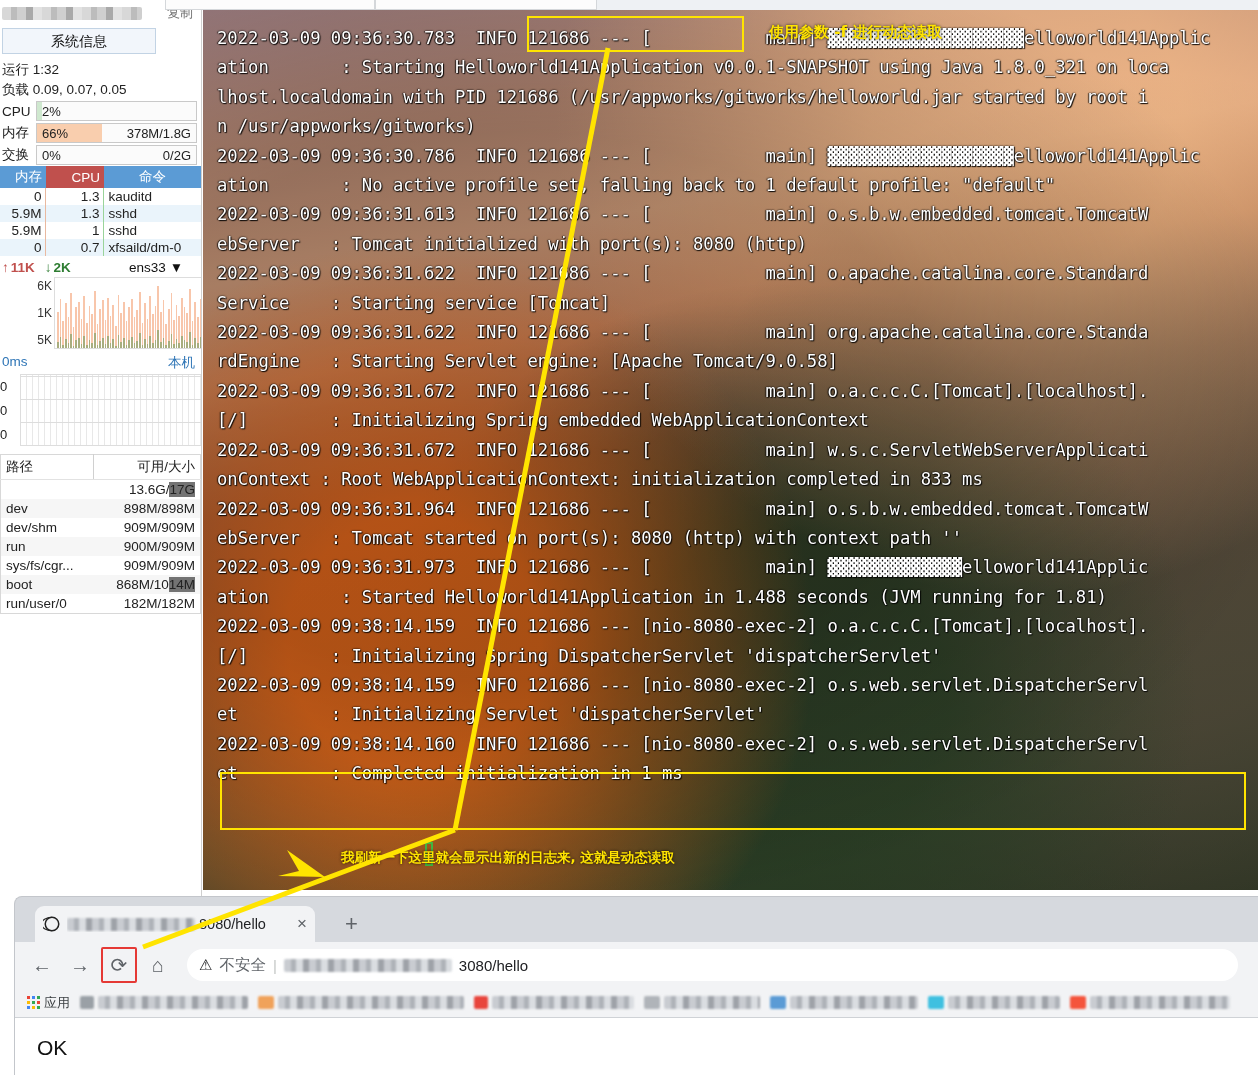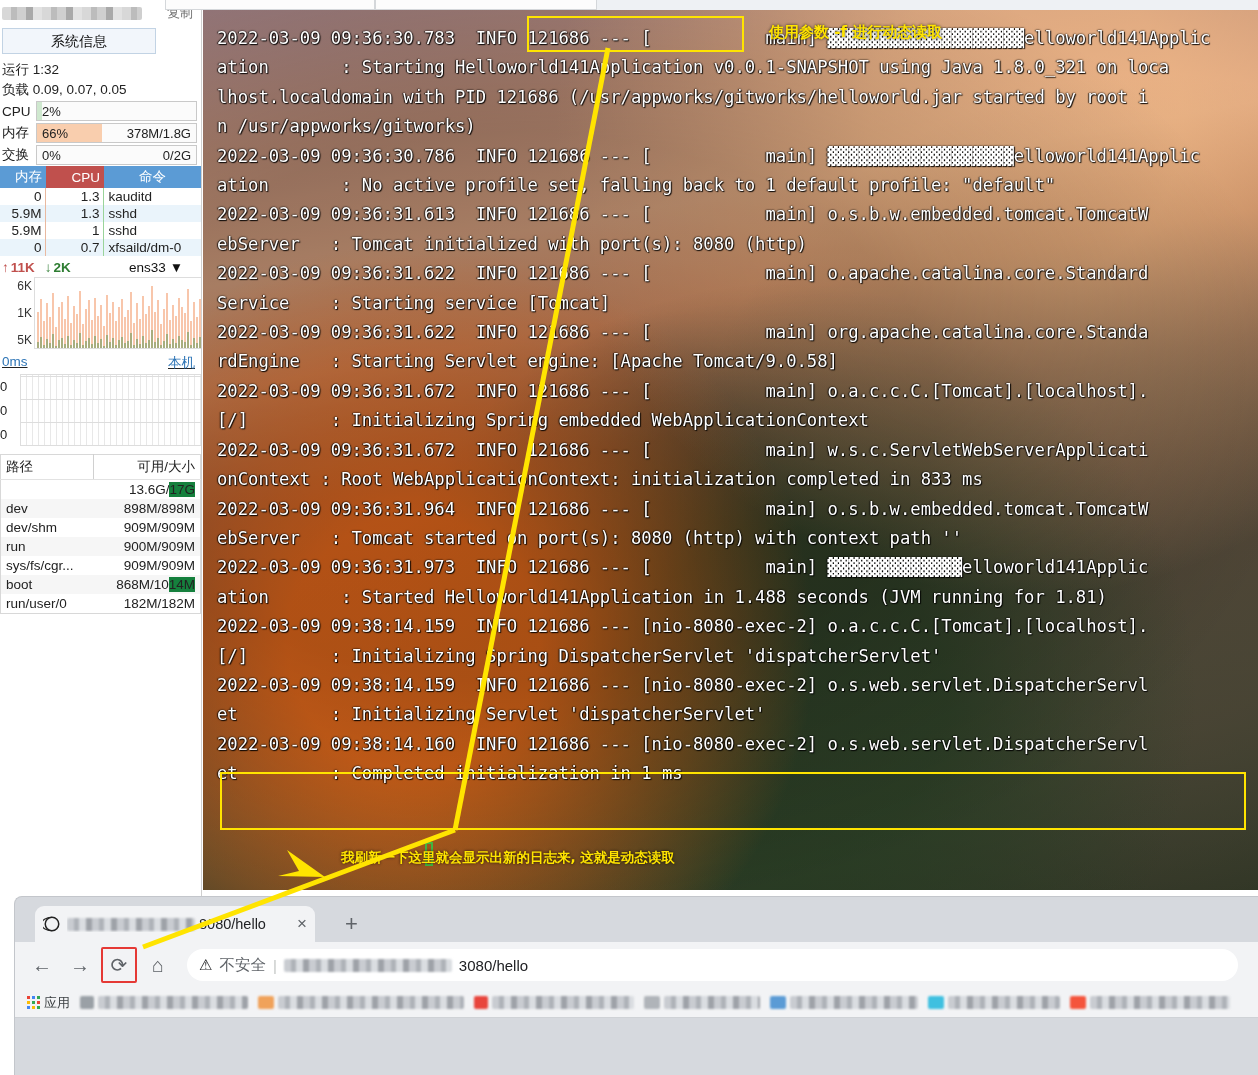--- a/index.html
+++ b/index.html
@@ -54,45 +54,45 @@
   table.proc td { padding: 1px 4px; font-size: 13.5px; }
   table.proc td.num { text-align: right; }
   table.proc tr.alt td { background: #eaf4fb; }
   .cpusep { border-left: 1px solid #e9b9a0; }
   .cmdsep { border-left: 1px solid #9ad49a; }
 
   .net-head { display:flex; align-items:center; gap:10px; padding: 4px 4px 2px 2px; font-size:13.5px; }
   .net-up { color:#c0504d; font-weight:bold; }
   .net-dn { color:#2e7d32; font-weight:bold; }
   .net-if { margin-left: auto; margin-right: 14px; color:#111; }
-  .net-wrap { display:flex; height: 72px; }
+  .net-wrap { display:flex; height: 72px; margin-left: 20px; }
   .net-axis { width: 34px; font-size:12px; color:#333; display:flex; flex-direction:column; justify-content:space-between; padding: 2px 2px 2px 0; text-align:right; }
   .net-graph { flex:1; border:1px solid #ddd; border-right:none; position:relative; overflow:hidden; background:#fff; }
   .bars { position:absolute; inset:0; display:flex; align-items:flex-end; gap:1px; padding-left:2px; }
   .bars i { display:block; width:4px; background:#f8c6ab; }
   .bars i::after { content:""; display:block; background:#a8ad7e; width:100%; position:absolute; bottom:0; }
 
-  .ping-head { display:flex; justify-content:space-between; padding: 5px 6px 2px 2px; font-size:13.5px;text-decoration:underline; }
+  .ping-head { display:flex; justify-content:space-between; padding: 5px 6px 2px 2px; font-size:13.5px; }
   .ping-head .l { color:#2e75b6; }
   .ping-head .r { color:#2e75b6; }
   .ping-wrap { display:flex; height: 72px; }
   .ping-axis { width: 20px; font-size:13px; display:flex; flex-direction:column; justify-content:space-around; }
   .ping-graph { flex:1; border:1px solid #ddd; border-right:none; background:#fff;
      background-image: repeating-linear-gradient(0deg, transparent 0 22px, #dddddd 22px 23px),
                        repeating-linear-gradient(90deg, transparent 0 5px, #e8e8e8 5px 6px);
   }
 
   .disk-sep { height: 8px; }
   table.disk { width:100%; border-collapse: collapse; font-size: 13.5px; border:1px solid #d8d8d8; }
   table.disk th { font-weight: normal; text-align:left; padding: 3px 5px; border-bottom: 1px solid #e2e2e2; }
   table.disk th.r { text-align: right; border-left: 1px solid #d0d0d0; }
   table.disk td { padding: 2px 5px; }
   table.disk td.r { text-align: right; }
   table.disk tr.alt td { background:#f6f6f6; }
-  .hl { background:#15803d; }
+  .hl { background:#737373; }
 
   
   #terminal {
     position: absolute; left: 203px; top: 10px; width: 1055px; height: 880px;
     overflow: hidden;
     background:
       radial-gradient(circle at 78% 13%, rgba(255,196,140,.55) 0 14%, rgba(0,0,0,0) 42%),
       radial-gradient(circle at 20% 72%, rgba(255,110,20,.80) 0 12%, rgba(0,0,0,0) 38%),
       radial-gradient(circle at 55% 78%, rgba(40,60,35,.85) 0 18%, rgba(0,0,0,0) 46%),
       radial-gradient(circle at 90% 62%, rgba(80,70,55,.7) 0 16%, rgba(0,0,0,0) 44%),
@@ -606,15 +606,18 @@
       <div class="bm">
           <span class="bmblur" style="width:16px;background:#3fc0e0"></span>
           <span class="bmblur" style="width:112px;"></span>
         </div>
       <div class="bm">
           <span class="bmblur" style="width:16px;background:#f4543c"></span>
           <span class="bmblur" style="width:140px;"></span>
         </div>
     </div>
 
+    <div class="page">
+      <div class="page-text">OK</div>
+    </div>
   </div>
 
 </div>
 
 </body></html>

